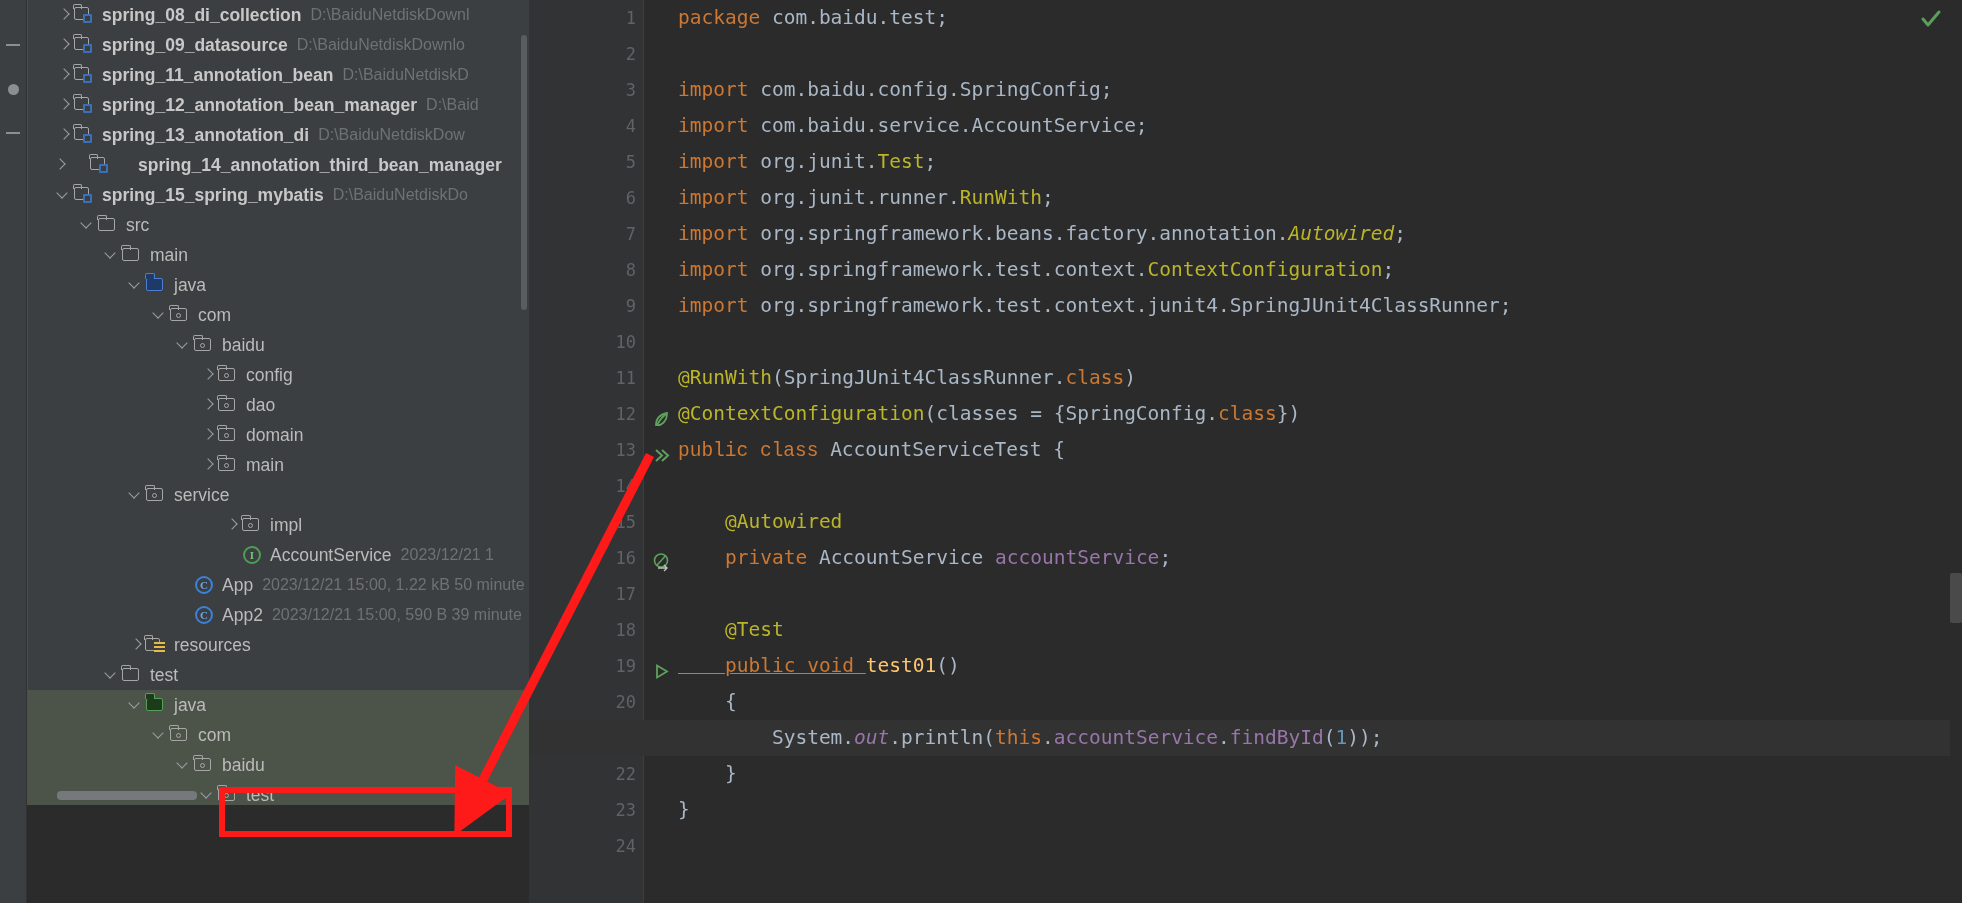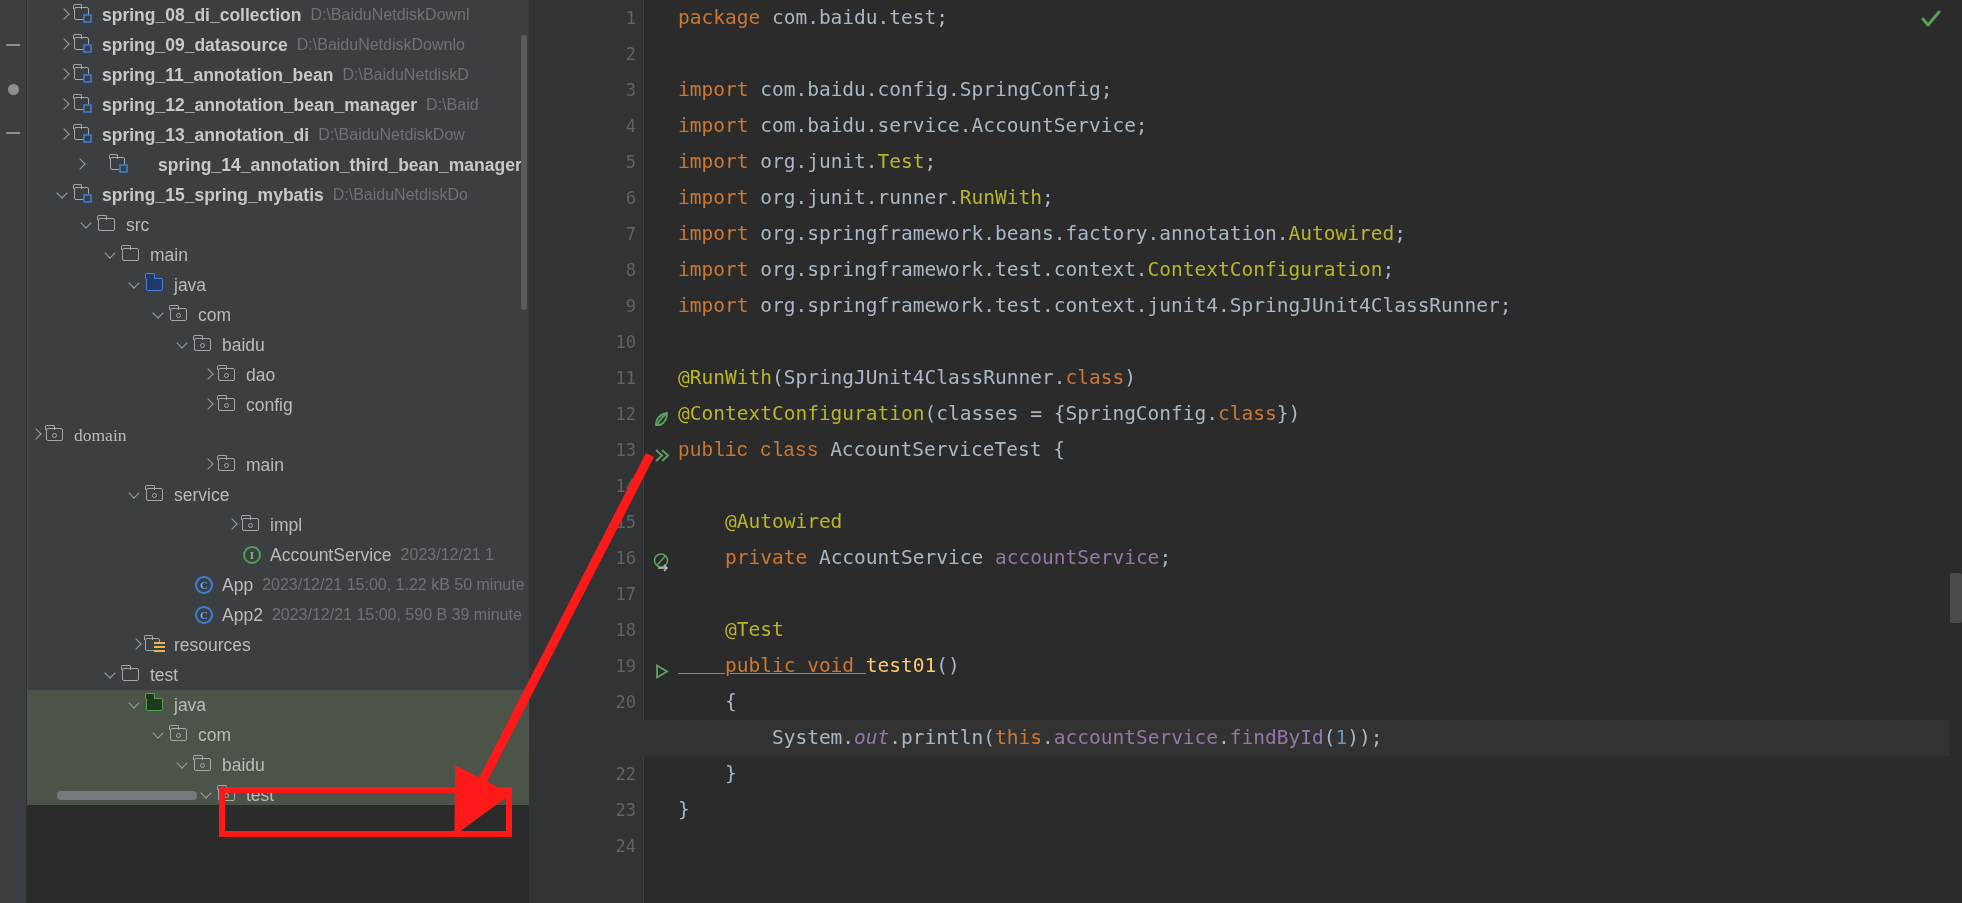--- a/index.html
+++ b/index.html
@@ -277,21 +277,21 @@
         </div>
         <div class="row" style="padding-left: 28px;">
           <span class="arrow right"></span>
           <span class="ico ico-module">
             <span class="fold"></span>
             <span class="badge"></span>
           </span>
           <span class="name bold">spring_13_annotation_di</span>
           <span class="meta">D:\BaiduNetdiskDow</span>
         </div>
-        <div class="row" style="padding-left: 44px; gap: 20px;">
+        <div class="row" style="padding-left: 24px; gap: 20px;">
           <span class="arrow right"></span>
           <span class="ico ico-module">
             <span class="fold"></span>
             <span class="badge"></span>
           </span>
           <span class="name bold">spring_14_annotation_third_bean_manager</span>
           <span class="meta">D</span>
         </div>
         <div class="row" style="padding-left: 28px;">
           <span class="arrow down"></span>
@@ -338,31 +338,31 @@
             <span class="dot"></span>
           </span>
           <span class="name">baidu</span>
         </div>
         <div class="row" style="padding-left: 172px;">
           <span class="arrow right"></span>
           <span class="ico ico-package">
             <span class="fold"></span>
             <span class="dot"></span>
           </span>
+          <span class="name">config</span>
+        </div>
+        <div class="row" style="padding-left: 172px;">
+          <span class="arrow right"></span>
+          <span class="ico ico-package">
+            <span class="fold"></span>
+            <span class="dot"></span>
+          </span>
           <span class="name">dao</span>
         </div>
         <div class="row" style="padding-left: 172px;">
-          <span class="arrow right"></span>
-          <span class="ico ico-package">
-            <span class="fold"></span>
-            <span class="dot"></span>
-          </span>
-          <span class="name">config</span>
-        </div>
-        <div class="row" style=" font-family: Liberation Serif, serif;">
           <span class="arrow right"></span>
           <span class="ico ico-package">
             <span class="fold"></span>
             <span class="dot"></span>
           </span>
           <span class="name">domain</span>
         </div>
         <div class="row" style="padding-left: 172px;">
           <span class="arrow right"></span>
           <span class="ico ico-package">
@@ -518,21 +518,21 @@
         <div class="gutter-line">23</div>
         <div class="gutter-line">24</div>
       </div>
     <div class="code" id="code">
         <div class="cline"><span class="kw" style="position: relative;">package </span><span class="plain" style="position: relative;">com.baidu.test;</span></div>
         <div class="cline"></div>
         <div class="cline"><span class="kw" style="position: relative;">import </span><span class="plain" style="position: relative;">com.baidu.config.SpringConfig;</span></div>
         <div class="cline"><span class="kw" style="position: relative;">import </span><span class="plain" style="position: relative;">com.baidu.service.AccountService;</span></div>
         <div class="cline"><span class="kw" style="position: relative;">import </span><span class="plain" style="position: relative;">org.junit.</span><span class="anno" style="position: relative;">Test</span><span class="plain" style="position: relative;">;</span></div>
         <div class="cline"><span class="kw" style="position: relative;">import </span><span class="plain" style="position: relative;">org.junit.runner.</span><span class="anno" style="position: relative;">RunWith</span><span class="plain" style="position: relative;">;</span></div>
-        <div class="cline"><span class="kw" style="position: relative;">import </span><span class="plain" style="position: relative;">org.springframework.beans.factory.annotation.</span><span class="anno" style="position: relative;">Autowired</span><span class="plain" style="position: relative;">;</span></div>
+        <div class="cline"><span class="kw" style="position: relative;">import </span><span class="plain" style="position: relative;">org.springframework.beans.factory.annotation.</span><span class="anno" style="position: relative; font-style: italic;">Autowired</span><span class="plain" style="position: relative;">;</span></div>
         <div class="cline"><span class="kw" style="position: relative;">import </span><span class="plain" style="position: relative;">org.springframework.test.context.</span><span class="anno" style="position: relative;">ContextConfiguration</span><span class="plain" style="position: relative;">;</span></div>
         <div class="cline"><span class="kw" style="position: relative;">import </span><span class="plain" style="position: relative;">org.springframework.test.context.junit4.SpringJUnit4ClassRunner;</span></div>
         <div class="cline"></div>
         <div class="cline"><span class="anno" style="position: relative;">@RunWith</span><span class="plain" style="position: relative;">(SpringJUnit4ClassRunner.</span><span class="kw" style="position: relative;">class</span><span class="plain" style="position: relative;">)</span></div>
         <div class="cline"><span class="anno" style="position: relative;">@ContextConfiguration</span><span class="plain" style="position: relative;">(classes = {SpringConfig.</span><span class="kw" style="position: relative;">class</span><span class="plain" style="position: relative;">})</span></div>
         <div class="cline"><span class="kw" style="position: relative; font-family: Liberation Mono, monospace;">public class </span><span class="plain" style="position: relative;">AccountServiceTest {</span></div>
         <div class="cline"></div>
         <div class="cline"><span class="anno" style="position: relative;">    @Autowired</span></div>
         <div class="cline"><span class="kw" style="position: relative;">    private </span><span class="plain" style="position: relative;">AccountService </span><span class="field" style="position: relative;">accountService</span><span class="plain" style="position: relative;">;</span></div>
         <div class="cline"></div>

